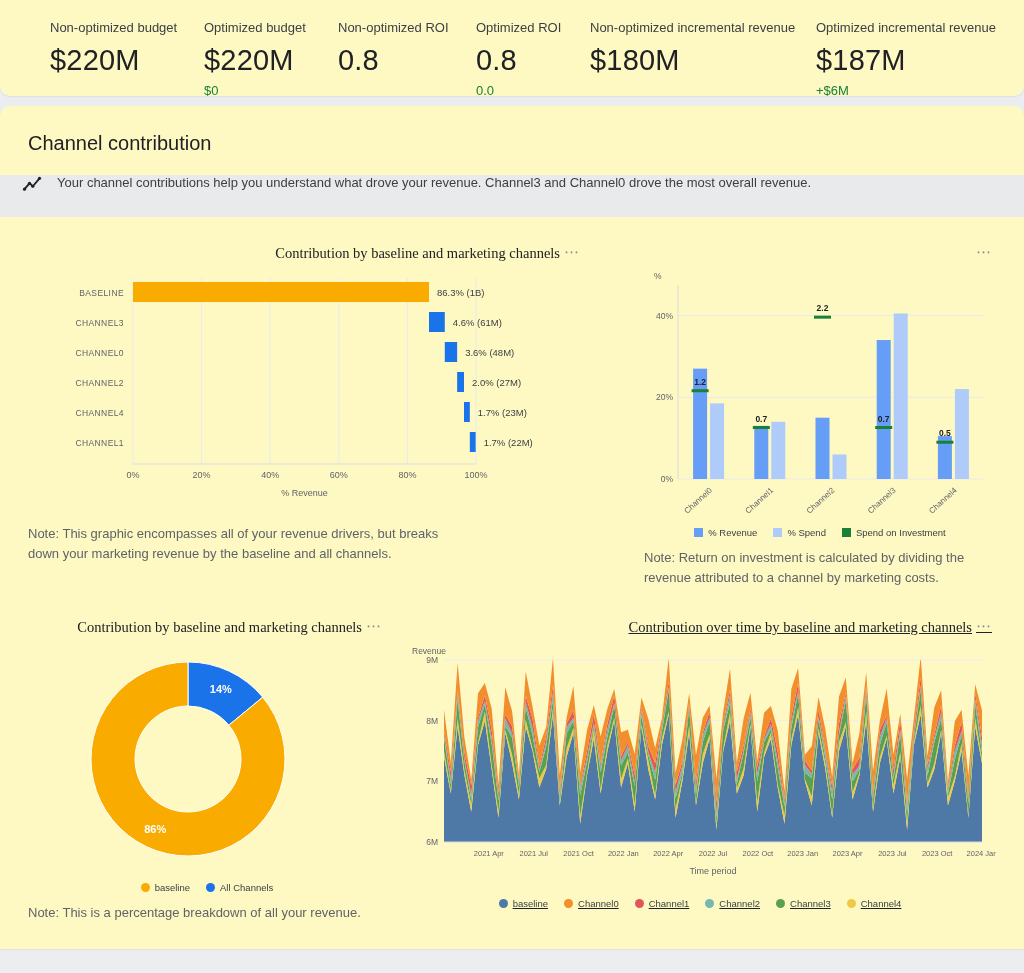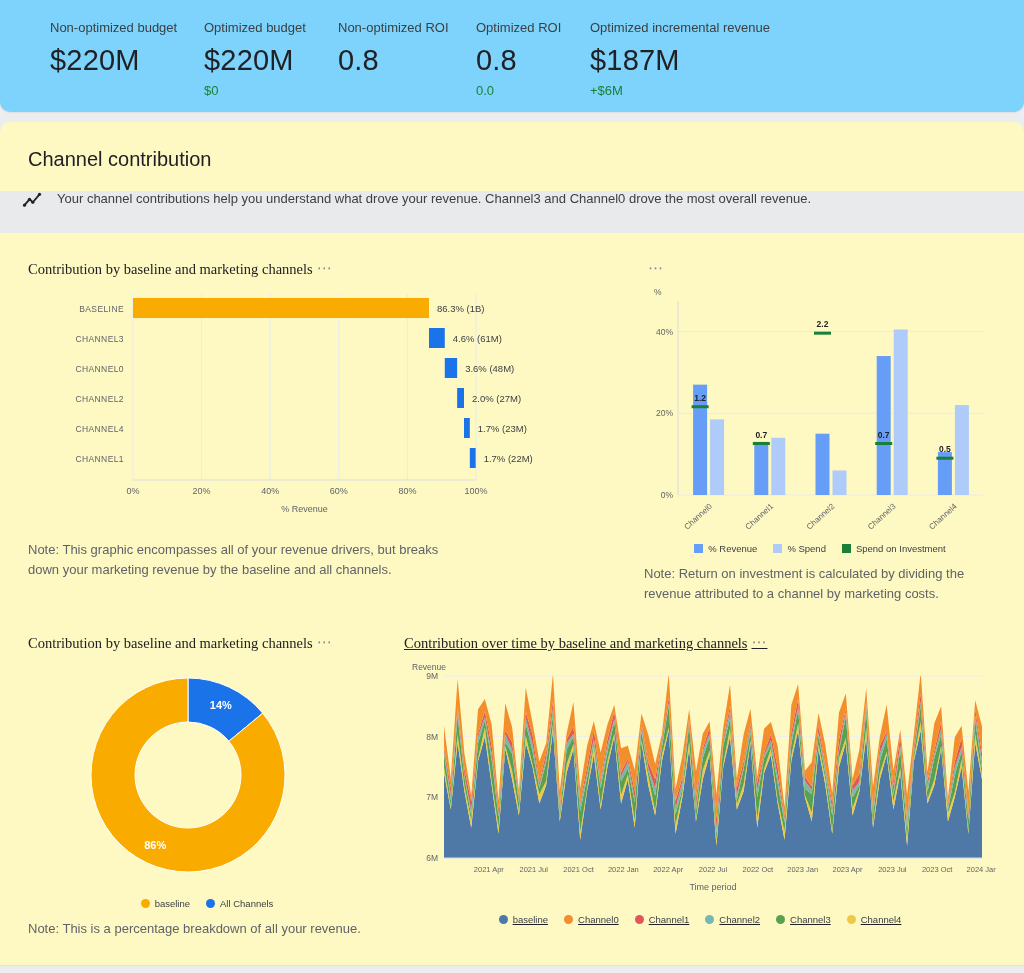--- a/index.html
+++ b/index.html
@@ -5,21 +5,21 @@
   * { margin:0; padding:0; box-sizing:border-box; }
   html,body { width:1024px; height:973px; overflow:hidden; }
   body {
     background:#ecedee;
     font-family:"Liberation Sans", sans-serif;
     color:#202124;
   }
   svg text { font-family:"Liberation Sans", sans-serif; }
 
   .kpi-card {
-    background:#7dd3fc; height:112px; border-radius:0 0 10px 10px;
+    background:#fef9c3; height:96px; border-radius:0 0 10px 10px;
     display:flex; padding:20px 0 0 50px; box-shadow:0 1px 2px rgba(0,0,0,.06);
   }
   .kpi { flex:0 0 auto; }
   .kpi:nth-child(1){width:154px}.kpi:nth-child(2){width:134px}
   .kpi:nth-child(3){width:138px}.kpi:nth-child(4){width:114px}
   .kpi:nth-child(5){width:226px}.kpi:nth-child(6){width:200px}
   .kpi-label { font-size:13px; color:#3c4043; margin-bottom:9px; }
   .kpi-value { font-size:29px; font-weight:400; color:#202124; letter-spacing:.2px; }
   .kpi-delta { font-size:13px; color:#188038; margin-top:6px; min-height:15px; }
 
@@ -34,21 +34,21 @@
     gap:15px; padding:0 22px; font-size:13px; color:#3c4043;
   }
 
   .charts { padding:22px 28px 0; }
   .chart-row { display:flex; justify-content:space-between; }
   .row1 { margin-bottom:26px; }
   .chart { flex:0 0 auto; }
   #chart1 { width:556px; } #chart2 { width:352px; }
   #chart3 { width:358px; } #chart4 { width:592px;text-decoration:underline; }
 
-  .chart-header { display:flex; justify-content:flex-start; align-items:flex-start; padding:6px 0 8px; }
+  .chart-header { display:flex; justify-content:flex-end; align-items:flex-start; padding:6px 0 8px; }
   .chart-title { font-family:"Liberation Serif", serif; font-size:14.5px; font-weight:400; color:#202124; }
   .overflow-btn { border:none; background:none; color:#80868b; font-size:15px; cursor:pointer; line-height:10px; letter-spacing:1px; padding:2px 4px; }
 
   .note { font-size:13px; color:#5f6368; line-height:1.5; margin-top:10px; max-width:430px; }
   .legend-row { display:flex; justify-content:center; gap:16px; font-size:9.5px; color:#3c4043; margin-top:4px; }
   .legend-item { display:inline-flex; align-items:center; }
   .swatch { width:9px; height:9px; display:inline-block; margin-right:5px; }
   .round { border-radius:50%; }
 </style>
 </head>
@@ -67,20 +67,25 @@
   </div>
   <div class="kpi">
     <div class="kpi-label">Non-optimized ROI</div>
     <div class="kpi-value">0.8</div>
     <div class="kpi-delta"></div>
   </div>
   <div class="kpi">
     <div class="kpi-label">Optimized ROI</div>
     <div class="kpi-value">0.8</div>
     <div class="kpi-delta">0.0</div>
+  </div>
+  <div class="kpi">
+    <div class="kpi-label">Non-optimized incremental revenue</div>
+    <div class="kpi-value">$180M</div>
+    <div class="kpi-delta"></div>
   </div>
   <div class="kpi">
     <div class="kpi-label">Optimized incremental revenue</div>
     <div class="kpi-value">$187M</div>
     <div class="kpi-delta">+$6M</div>
   </div>
 </section>
 
 <section class="main-card">
   <h1 class="page-title">Channel contribution</h1>

